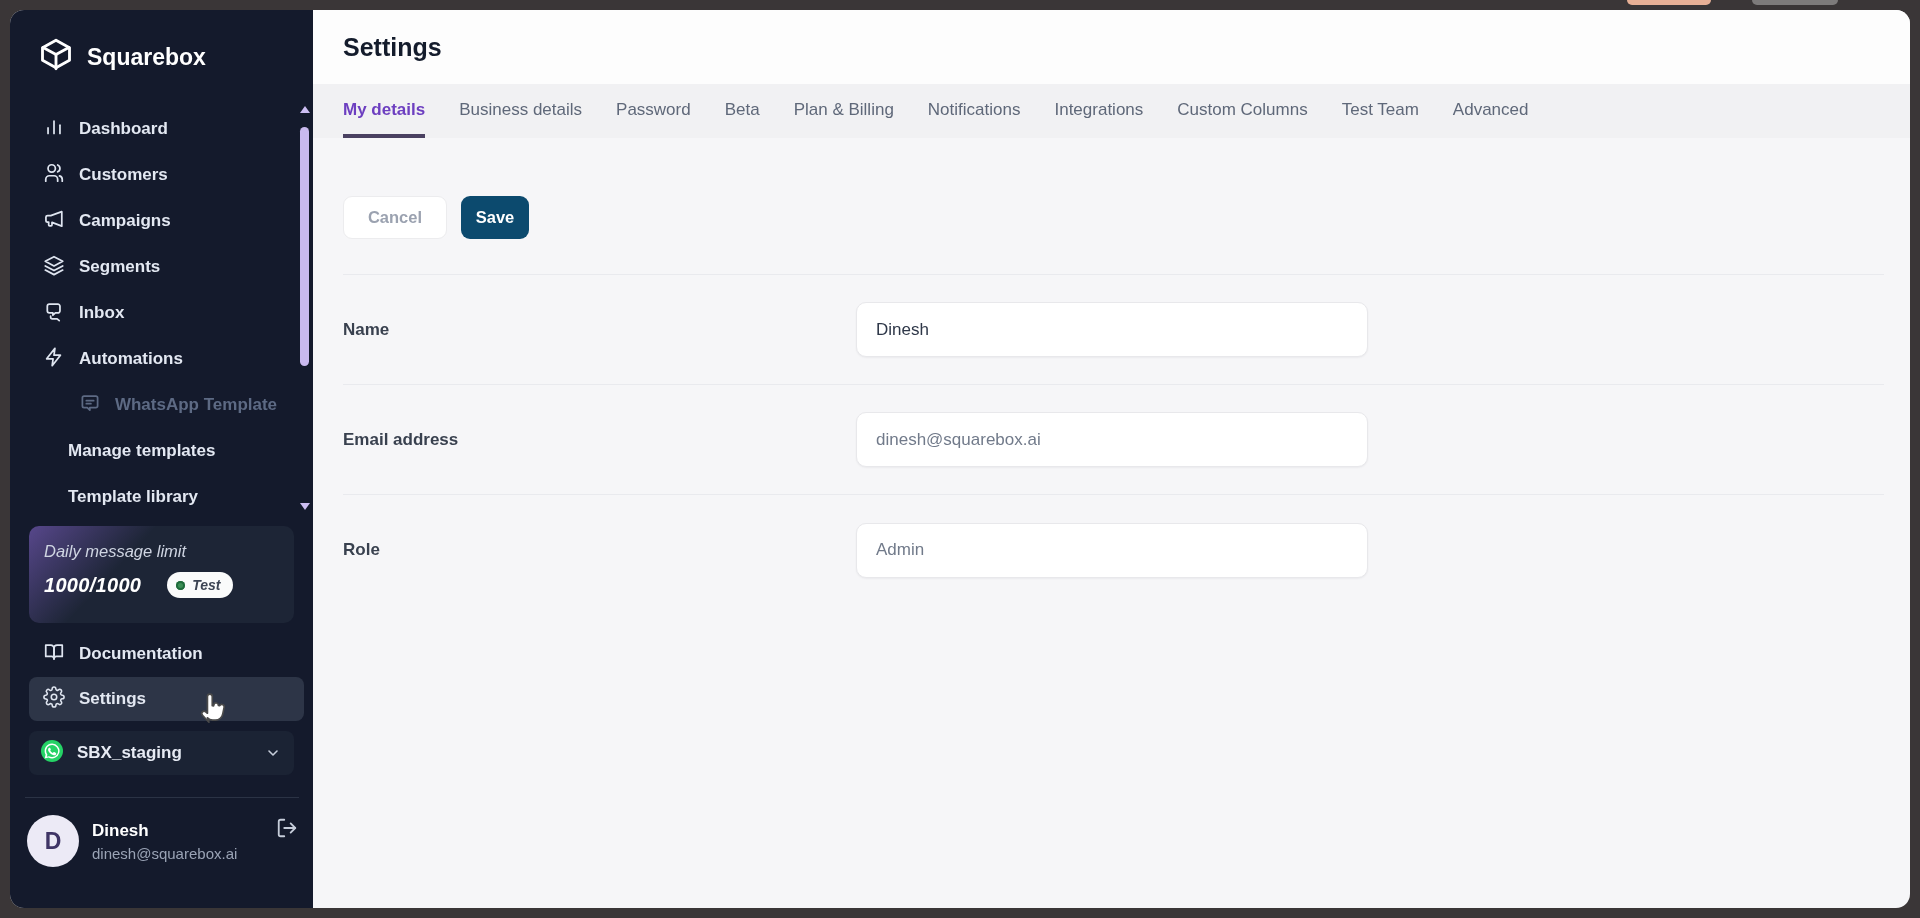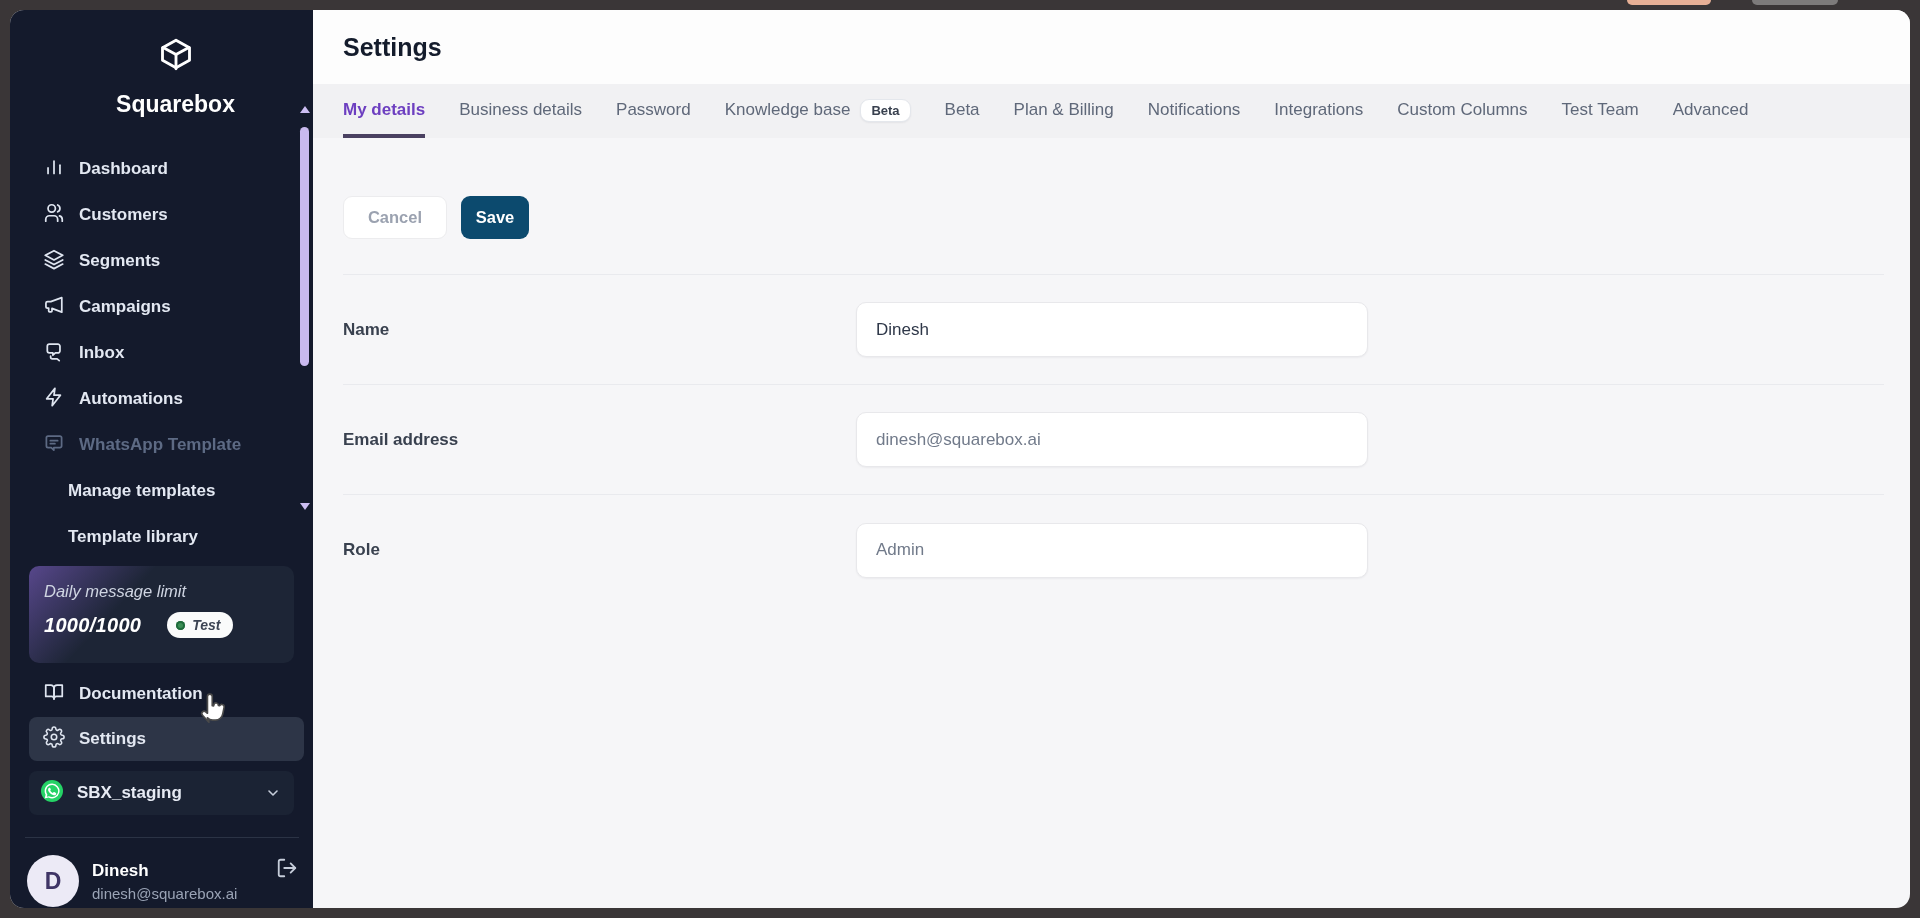--- a/index.html
+++ b/index.html
@@ -17,30 +17,30 @@
     position:absolute; left:10px; top:10px; width:1900px; height:898px;
     border-radius:14px; overflow:hidden; display:flex; background:#f6f6f8;
   }
 
   
   .sidebar {
     width:303px; flex:none; background:#141a2c; color:#e3e8f2;
     position:relative; display:flex; flex-direction:column;
   }
   .brand { display:flex; align-items:center; gap:13px; margin:26px 0 0 28px;
-           font-size:23px; font-weight:700; color:#fff;flex-direction:column; }
+           font-size:23px; font-weight:700; color:#fff; }
   .brand svg { width:36px; height:36px; }
 
   .nav { margin-top:28px; }
   .nav-item {
     display:flex; align-items:center; gap:14px; height:46px;
     padding-left:33px; font-size:17px; font-weight:600; color:#e3e8f2; cursor:pointer;
   }
   .nav-item svg { width:22px; height:22px; flex:none; }
-  .nav-item.muted { color:#5d6a84; }
+  .nav-item.muted { color:#5d6a84;justify-content:center; }
   .nav-item.sub { padding-left:58px; }
 
   .limit-card {
     margin:6px 19px 0 19px; width:265px; height:97px; border-radius:10px;
     background:linear-gradient(133deg, rgba(126,94,196,.6) 0%, rgba(126,94,196,0) 36%), #1d2536;
     padding:16px 0 0 15px;
     font-style:italic;
   }
   .limit-title { font-size:16.5px; color:#cfd5e2; }
   .limit-row { display:flex; align-items:center; gap:26px; margin-top:11px; }
@@ -156,34 +156,34 @@
             <circle cx="9.5" cy="7" r="4"></circle>
             <path d="M16 3.3a4 4 0 0 1 0 7.4"></path>
               <path d="M21 21v-2a4 4 0 0 0-3-3.85"></path>
           </svg>
         </span>
         <span>Customers</span>
       </div>
       <div class="nav-item">
         <span>
           <svg viewBox="0 0 24 24" fill="none" stroke="#dfe5f0" stroke-width="1.9" stroke-linecap="round" stroke-linejoin="round">
+            <path d="M20.5 4 8.5 8.3H5A1.8 1.8 0 0 0 3.2 10v3.6A1.8 1.8 0 0 0 5 15.4h1.2v3.1a1 1 0 0 0 1 1h1.6a1 1 0 0 0 1-1v-2.8l10.7 4.1z"></path>
+          </svg>
+        </span>
+        <span>Campaigns</span>
+      </div>
+      <div class="nav-item">
+        <span>
+          <svg viewBox="0 0 24 24" fill="none" stroke="#dfe5f0" stroke-width="1.9" stroke-linecap="round" stroke-linejoin="round">
             <path d="m12 3 9.5 5L12 13 2.5 8z"></path>
               <path d="m2.5 13 9.5 5 9.5-5"></path>
               <path d="m2.5 17.5 9.5 5 9.5-5"></path>
           </svg>
         </span>
         <span>Segments</span>
-      </div>
-      <div class="nav-item">
-        <span>
-          <svg viewBox="0 0 24 24" fill="none" stroke="#dfe5f0" stroke-width="1.9" stroke-linecap="round" stroke-linejoin="round">
-            <path d="M20.5 4 8.5 8.3H5A1.8 1.8 0 0 0 3.2 10v3.6A1.8 1.8 0 0 0 5 15.4h1.2v3.1a1 1 0 0 0 1 1h1.6a1 1 0 0 0 1-1v-2.8l10.7 4.1z"></path>
-          </svg>
-        </span>
-        <span>Campaigns</span>
       </div>
       <div class="nav-item">
         <span>
           <svg viewBox="0 0 24 24" fill="none" stroke="#dfe5f0" stroke-width="1.9" stroke-linecap="round" stroke-linejoin="round">
             <path d="M7 4.5h9.2A2.3 2.3 0 0 1 18.5 6.8v5a2.3 2.3 0 0 1-2.3 2.3h-2.7L10.8 16.6v-2.5H7A2.3 2.3 0 0 1 4.7 11.8v-5A2.3 2.3 0 0 1 7 4.5z"></path>
             <path d="M8.3 17.6v1a1.9 1.9 0 0 0 1.9 1.9h5.2l2.3 2"></path>
           </svg>
         </span>
         <span>Inbox</span>
       </div>
@@ -295,24 +295,20 @@
       <div class="tab active">
         <span>My details</span>
       </div>
       <div class="tab">
         <span>Business details</span>
       </div>
       <div class="tab">
         <span>Password</span>
       </div>
       <div class="tab">
-        <span>Knowledge base</span>
-        <span class="beta">Beta</span>
-      </div>
-      <div class="tab">
         <span>Beta</span>
       </div>
       <div class="tab">
         <span>Plan &amp; Billing</span>
       </div>
       <div class="tab">
         <span>Notifications</span>
       </div>
       <div class="tab">
         <span>Integrations</span>

